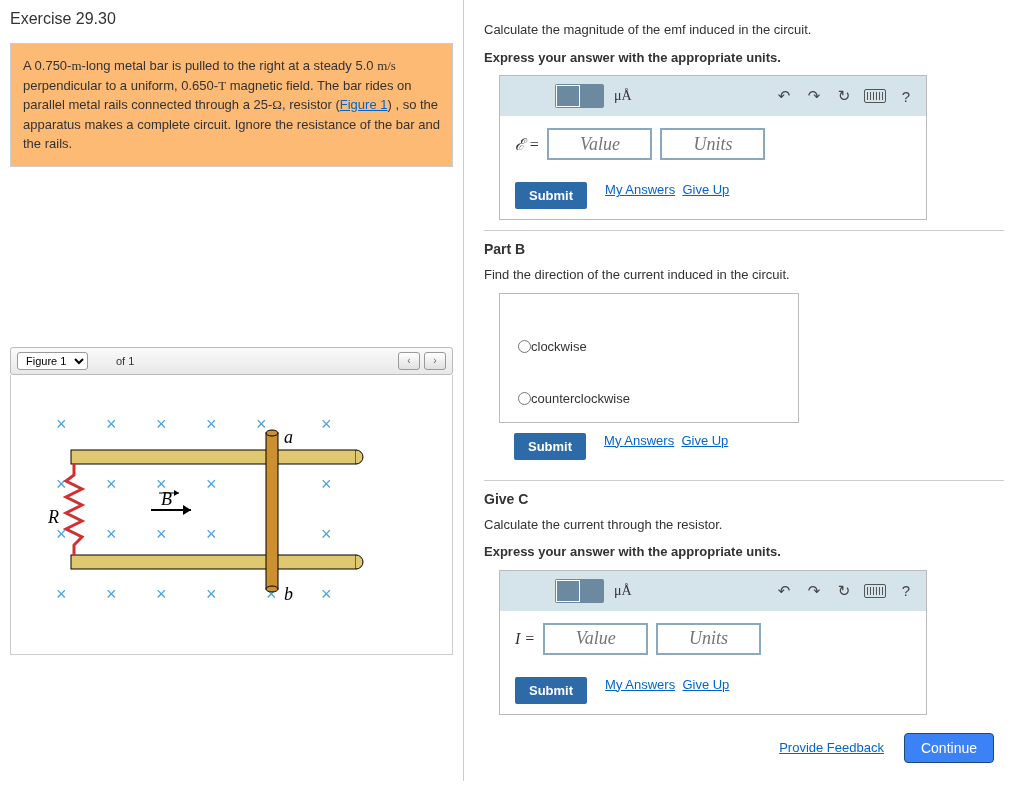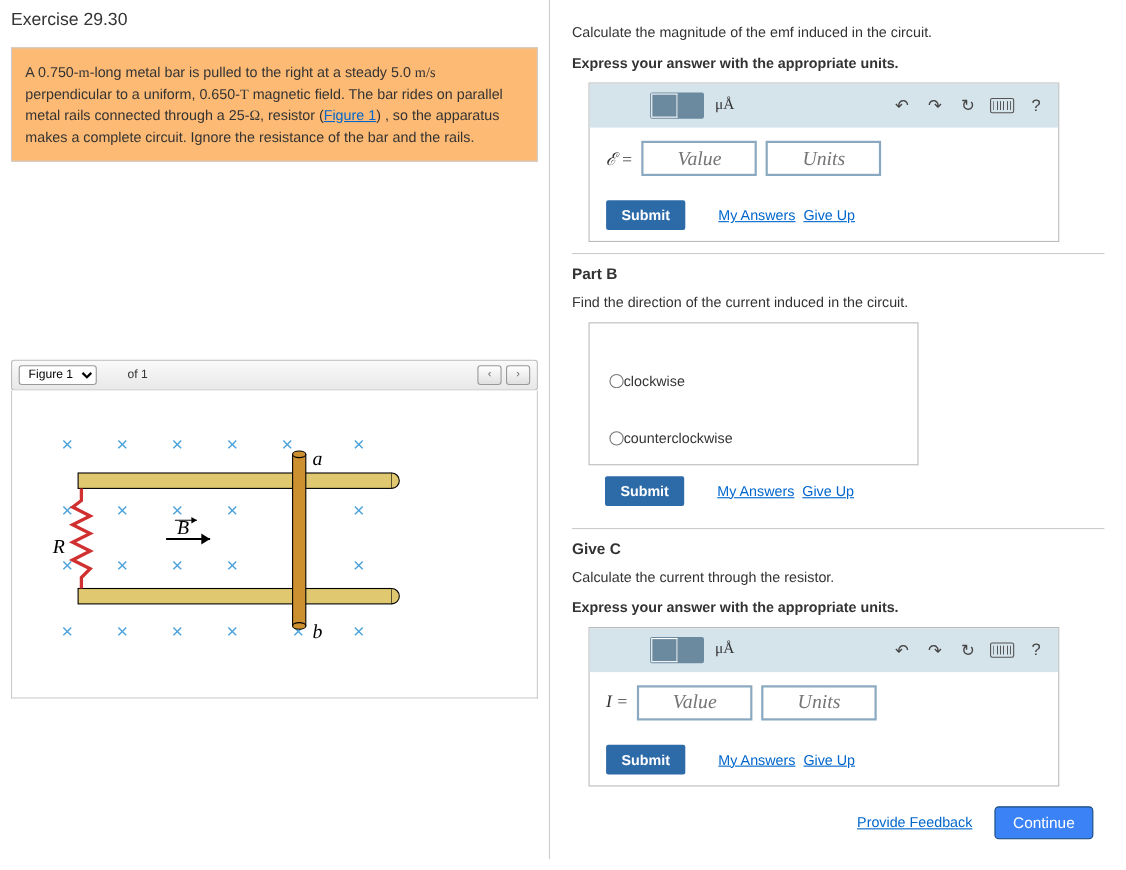--- a/index.html
+++ b/index.html
@@ -1,18 +1,18 @@
 <!DOCTYPE html>
 <html><head>
 <meta charset="utf-8">
 <style>
 * { box-sizing: border-box; margin: 0; padding: 0; }
 body { font-family: Arial, Helvetica, sans-serif; font-size: 13px; color: #333; background: #fff; width: 1024px; }
 .container { display: flex; }
-.left-panel { width: 500px; padding: 10px; border-right: 1px solid #ccc; }
+.left-panel { width: 464px; padding: 10px; border-right: 1px solid #ccc; }
 .right-panel { flex: 1; padding: 10px 20px; }
 .exercise-title { font-size: 16px; margin-bottom: 15px; }
 .problem-box { border: 1px solid #ccc; background: #fdba74; padding: 12px; line-height: 1.5; font-size: 13px; color: #333; }
 .math { font-family: "Times New Roman", serif; }
 .link-blue { color: #0066cc; text-decoration: underline; cursor: pointer; }
 .figure-nav { margin-top: 180px; background: linear-gradient(#fafafa,#e8e8e8); border: 1px solid #bbb; border-radius: 3px; padding: 4px 6px; display: flex; align-items: center; gap: 4px; }
 .figure-select { font-size: 11px; padding: 1px 4px; border: 1px solid #999; border-radius: 3px; background: #fff; }
 .nav-btn { width: 22px; height: 18px; border: 1px solid #999; border-radius: 3px; background: linear-gradient(#fff,#e0e0e0); font-size: 10px; text-align: center; line-height: 16px; color: #666; }
 .figure-nav .spacer { flex: 1; }
 .figure-area { border: 1px solid #ccc; border-top:none; padding: 20px 10px; background: #fff; height: 280px; position: relative; }
@@ -24,21 +24,21 @@
 .answer-box { border: 1px solid #bbb; margin-left: 15px; padding: 0; width: 428px; }
 .toolbar { background: #d5e3eb; padding: 8px 10px; display: flex; gap: 10px; align-items: center; }
 .tool-group { display: flex; background: #6b8aa0; border-radius: 2px; padding: 2px; gap: 1px; }
 .tool-btn { width: 22px; height: 20px; background: #6b8aa0; border: none; }
 .tool-btn.sel { outline: 1px solid #fff; }
 .mu-a { font-family: "Times New Roman", serif; font-size: 14px; color: #333; }
 .tool-icon { color: #444; font-size: 15px; width: 20px; text-align: center; }
 .input-row { padding: 12px 15px; display: flex; align-items: center; gap: 8px; }
 .eq-label { font-family: "Times New Roman", serif; font-style: italic; font-size: 16px; white-space: nowrap; }
 .val-input { border: 2px solid #8aa9c0; width: 105px; height: 32px; font-family: "Times New Roman", serif; font-style: italic; font-size: 18px; color: #aaa; text-align: center; }
-.submit-row { padding: 10px 15px; display: flex; align-items: center; gap: 30px; }
+.submit-row { padding: 10px 15px; display: flex; align-items: flex-start; gap: 18px; }
 .submit-btn { background: #2d6aa8; color: #fff; border: none; padding: 6px 14px; font-weight: bold; font-size: 13px; border-radius: 2px; }
 .ans-links { font-size: 13px; }
 .radio-box { border: 1px solid #bbb; margin-left: 15px; padding: 12px 18px; width: 300px; }
 .radio-row { display: flex; align-items: center; gap: 0; padding: 4px 0; margin-top: 29px; }
 .footer-row { display: flex; justify-content: flex-end; align-items: center; gap: 20px; padding: 8px 10px; }
 .continue-btn { background: #3b82f6; color: #fff; border: 1px solid #1a4a78; padding: 6px 16px; font-size: 14px; border-radius: 4px; }
 .kbd-icon { border: 1px solid #555; border-radius: 2px; width: 22px; height: 14px; display: inline-block; position: relative; }
 .kbd-icon::before { content:""; position:absolute; top:2px; left:2px; right:2px; bottom:2px; background: repeating-linear-gradient(90deg,#555 0 1px,transparent 1px 3px); }
 svg .cross { font-family: sans-serif; font-size: 18px; fill: #4da3dc; }
 svg .lbl { font-family: "Times New Roman", serif; font-style: italic; font-size: 18px; fill: #000; }

